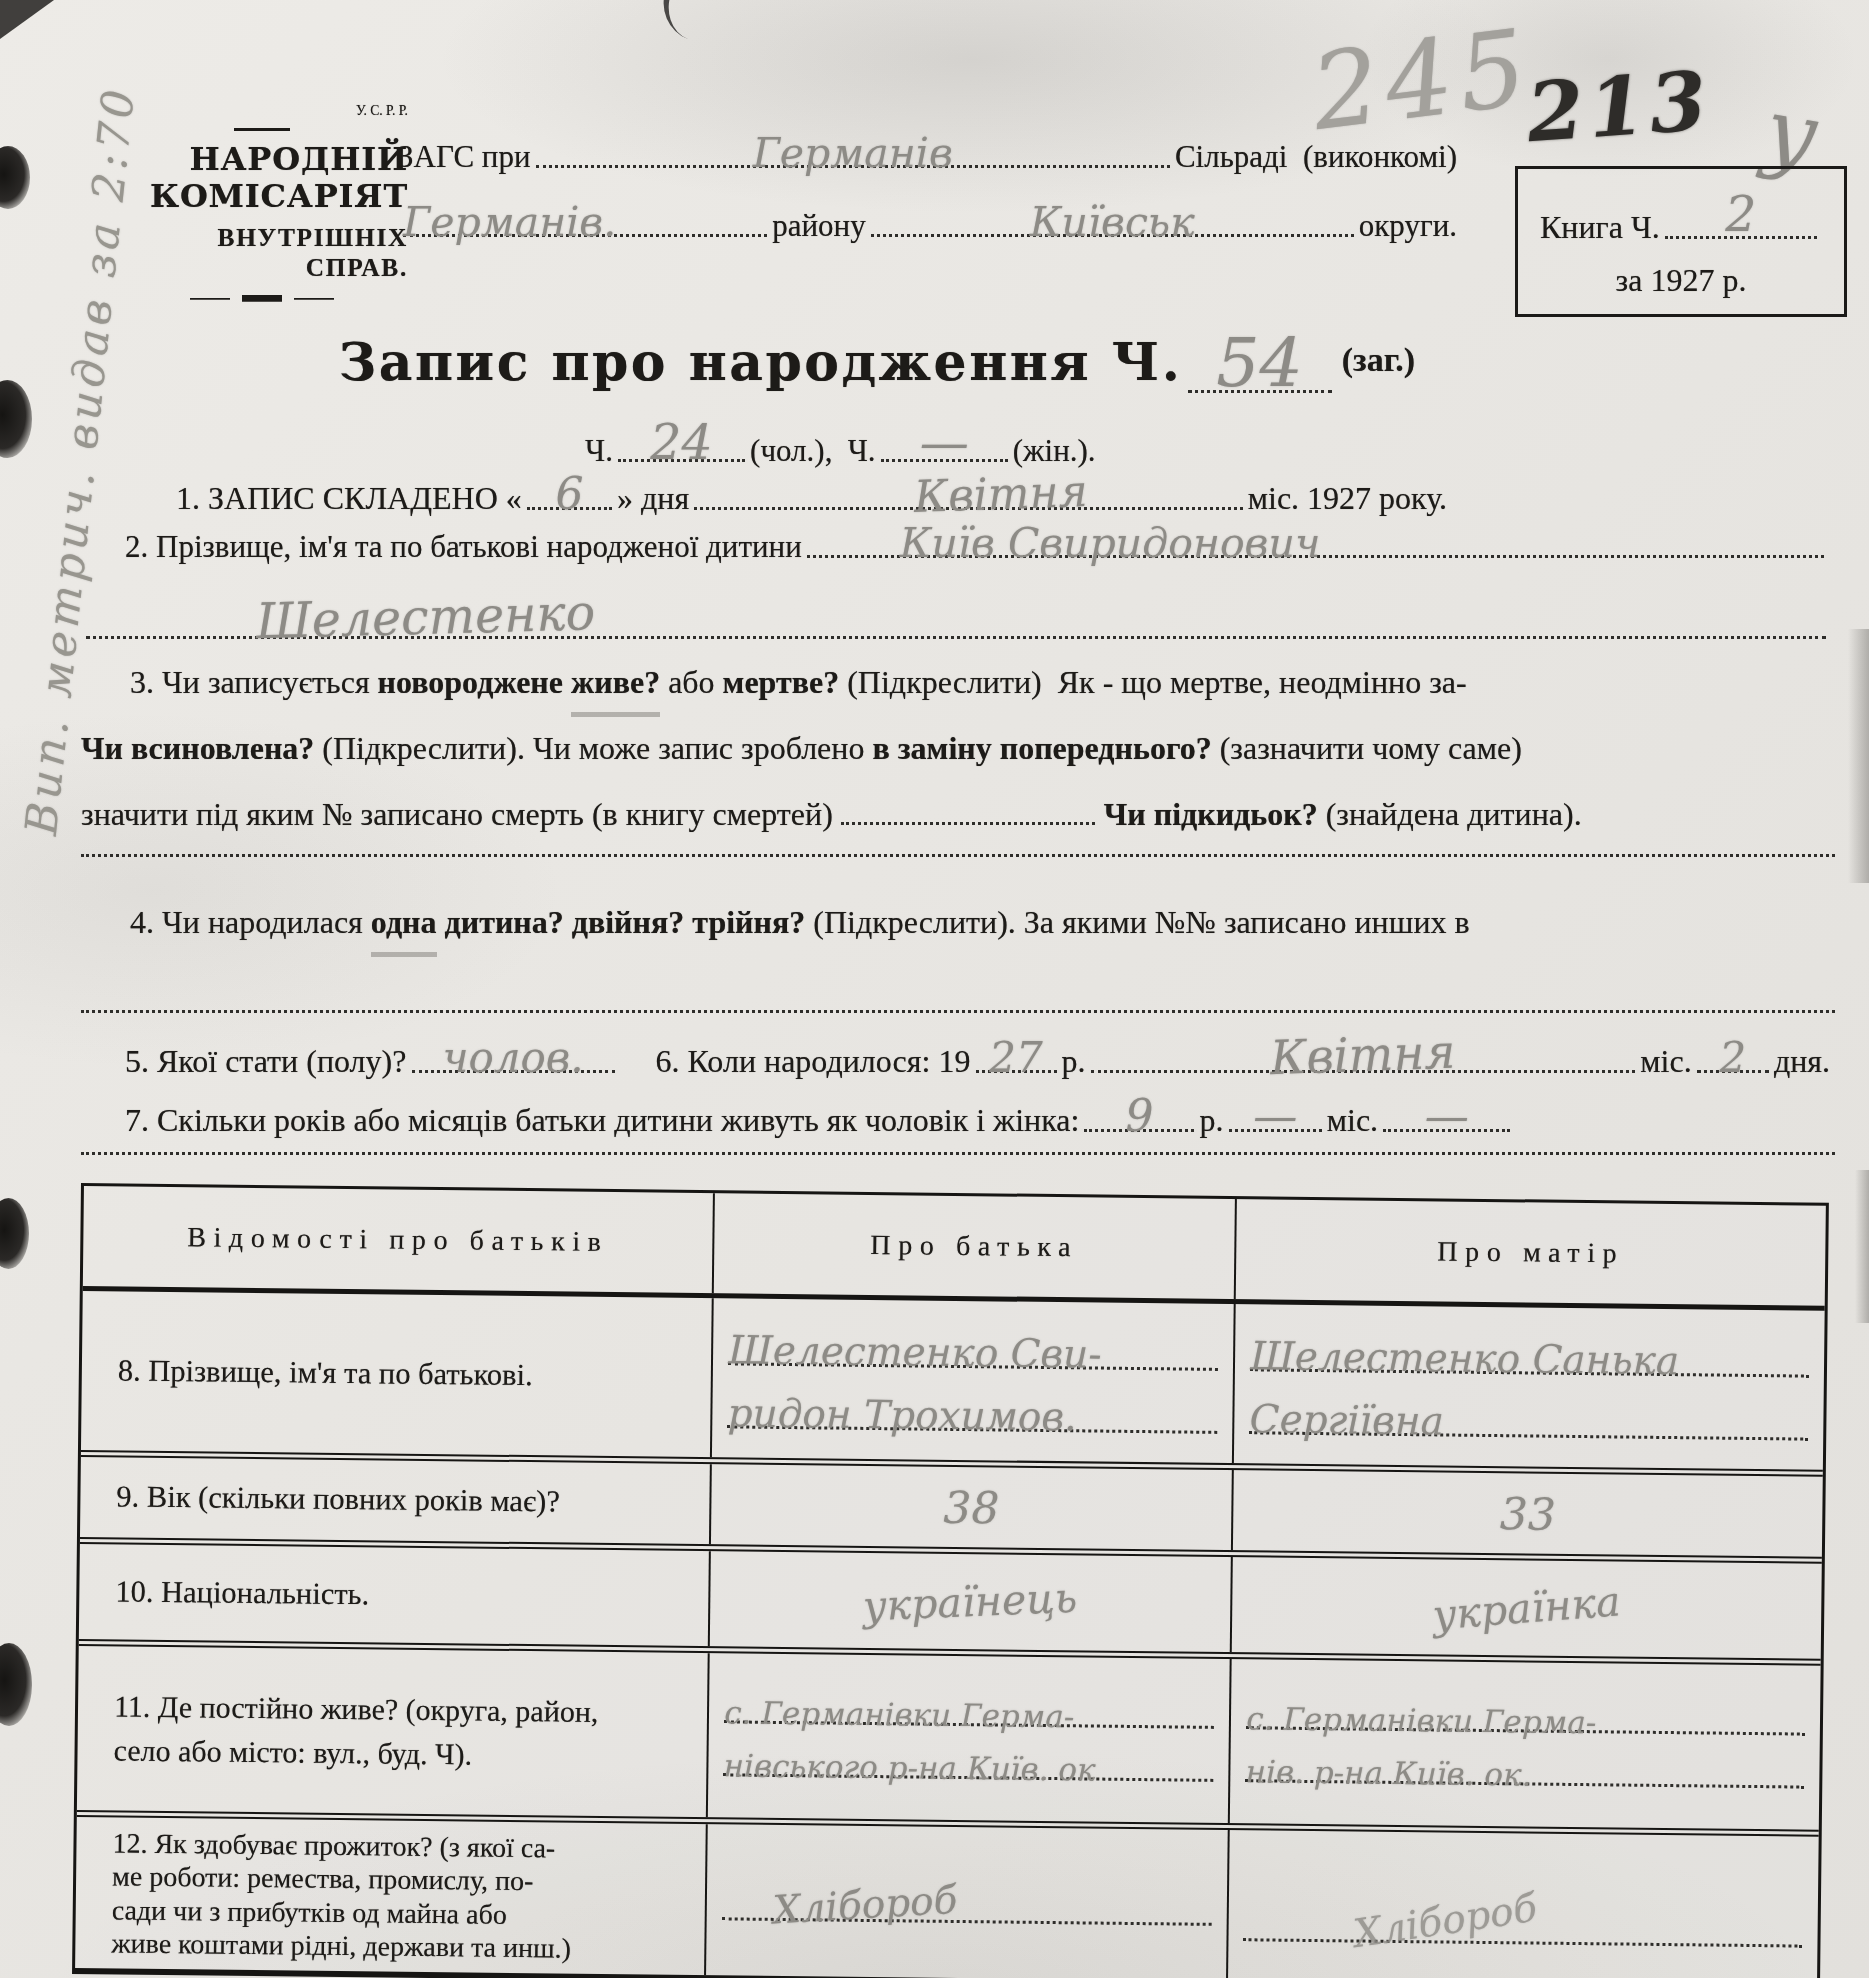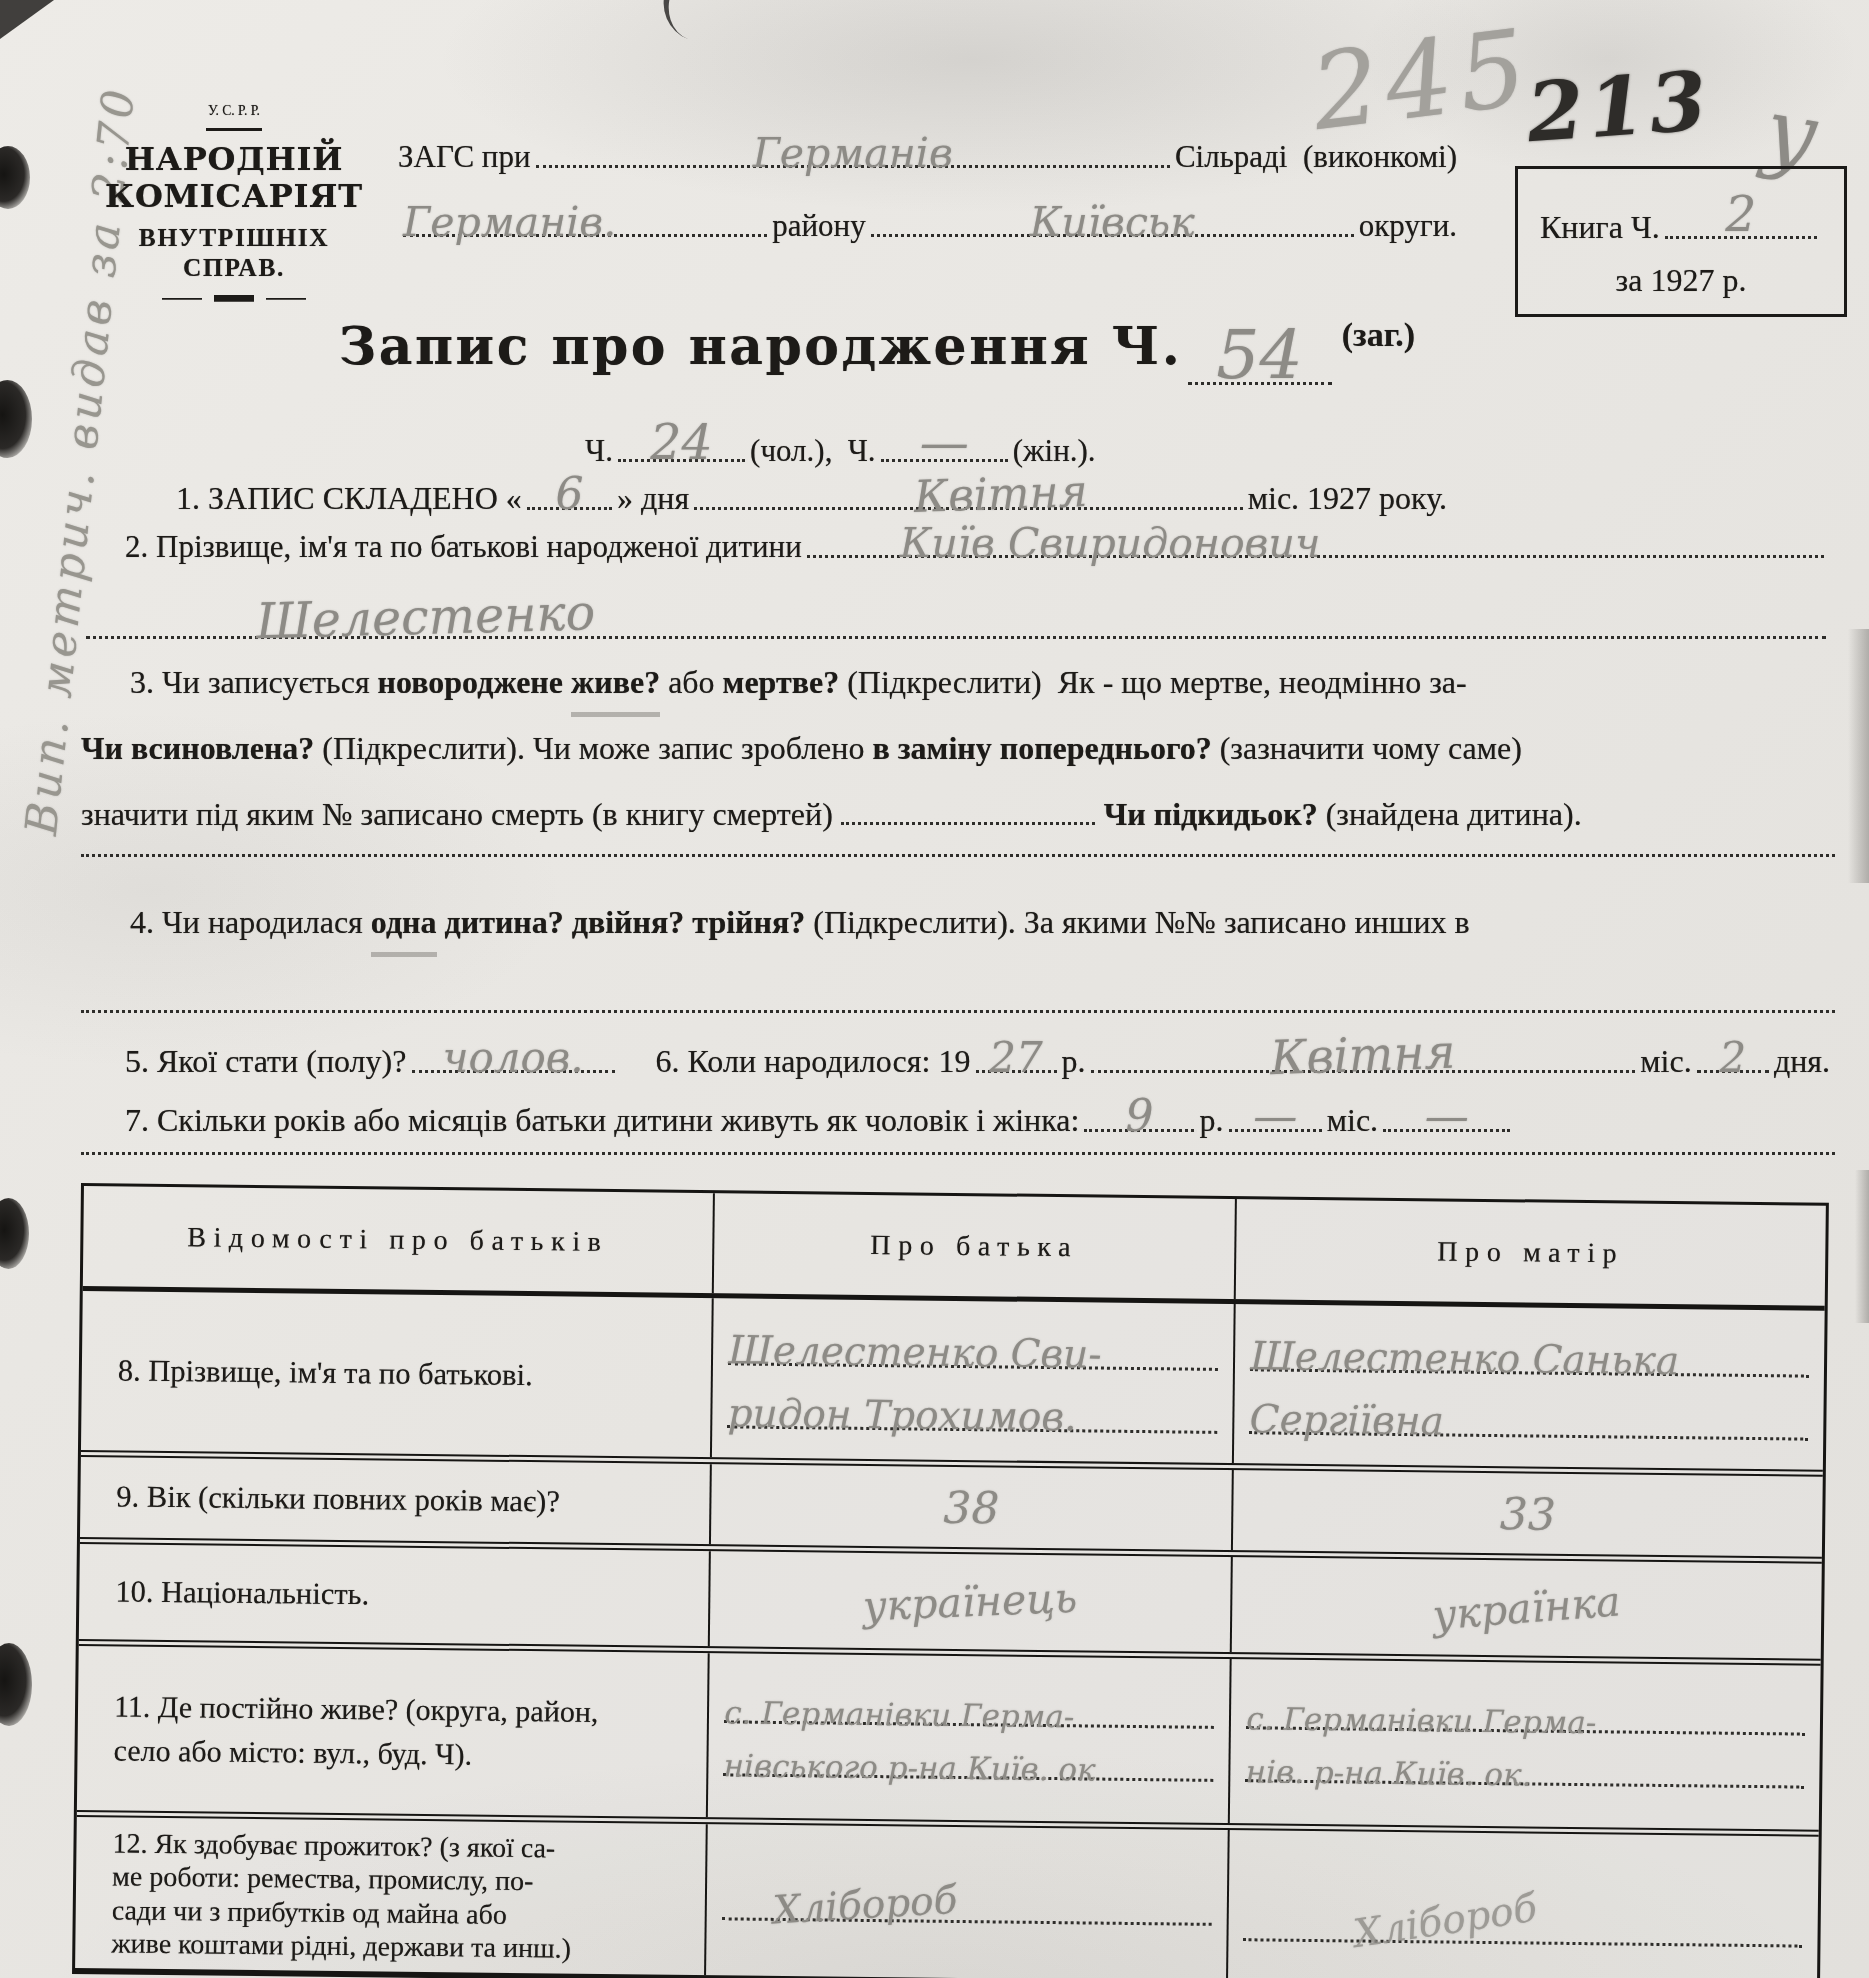--- a/index.html
+++ b/index.html
@@ -25,39 +25,39 @@
   .ink{text-shadow:0 0 0.8px rgba(25,23,20,.6);}
   .pencil-under{border-bottom:5.1px solid rgba(150,148,143,.65);padding-bottom:12px;}
   
   .hole{position:absolute;border-radius:50%;
         background:radial-gradient(ellipse at 40% 45%, #151412 0%, #2b2927 55%, rgba(60,58,55,.45) 72%, transparent 78%);}
   .corner-tl{position:absolute;left:0;top:0;width:54px;height:39px;background:#22211f;
              clip-path:polygon(0 0,100% 0,0 100%);opacity:.85;}
   .edge-right{position:absolute;right:0;background:linear-gradient(90deg,transparent,rgba(80,78,74,.38));}
   .mark-top{position:absolute;border-left:6px solid rgba(35,34,32,.8);border-radius:0 0 0 39px;}
   
-  .org{left:88px;top:103px;width:292px;text-align:center;}
+  .org{left:116px;top:103px;width:292px;text-align:right;}
   .org .dash{width:56px;border-top:3.4px solid #1d1b18;margin:8.5px auto 10.2px;}
   .org .name{font-size:32px;font-weight:bold;letter-spacing:0.8px;font-family:"DejaVu Serif",serif;}
   .org .dept{font-size:25.4px;letter-spacing:1.7px;margin-top:6.8px;}
   .org .deco{width:144px;height:6.8px;margin:12px auto 0;
      background:linear-gradient(90deg,#1d1b18 0 28%,transparent 28% 36%,#1d1b18 36% 64%,transparent 64% 72%,#1d1b18 72% 100%);
      clip-path:polygon(0 45%,28% 45%,36% 0,64% 0,72% 45%,100% 45%,100% 70%,72% 70%,64% 100%,36% 100%,28% 70%,0 70%);}
   .zags{left:398px;top:129px;width:1059px;font-size:31px;}
   .zags .hw{font-size:41px;}
   .book{left:1515px;top:166px;width:332px;height:151px;border:3.4px solid #1b1a18;
         padding:17px 22px 0;box-sizing:border-box;font-size:32px;}
   .book .hw{font-size:49px;}
   .book .year{text-align:center;margin-top:15.3px;}
   .num-pencil{left:1312px;top:18.6px;font-size:105px;transform:rotate(-7deg);letter-spacing:6.8px;color:#a3a19c;}
   .num-stamp{left:1527px;top:59px;font-size:81px;font-weight:bold;color:#2e2c29;transform:rotate(-4deg);
              font-style:italic;font-family:"DejaVu Serif",serif;text-shadow:0 0 2.5px rgba(40,38,35,.6);letter-spacing:5.1px;}
   .num-flourish{left:1766px;top:81px;font-size:88px;transform:rotate(9deg);}
   
-  .title{left:322px;top:315px;width:1110px;display:flex;align-items:flex-start;justify-content:center;}
+  .title{left:322px;top:323px;width:1110px;display:flex;align-items:center;justify-content:center;}
   .title .main{font-size:52px;font-weight:bold;letter-spacing:2.5px;font-family:"DejaVu Serif",serif;}
   .title .numfill{width:144px;}
   .title .hw{font-size:68px;}
   .title .suffix{font-size:34px;font-weight:bold;margin:0 0 3.4px 5.1px;}
   .subtitle{left:585px;top:414px;width:644px;font-size:31px;}
   .subtitle .fill{width:127px;}
   .subtitle .hw{font-size:49px;}
   
   .item1{left:176px;top:468px;width:1640px;font-size:32px;}
   .item1 .d6{width:85px;justify-content:center;}

